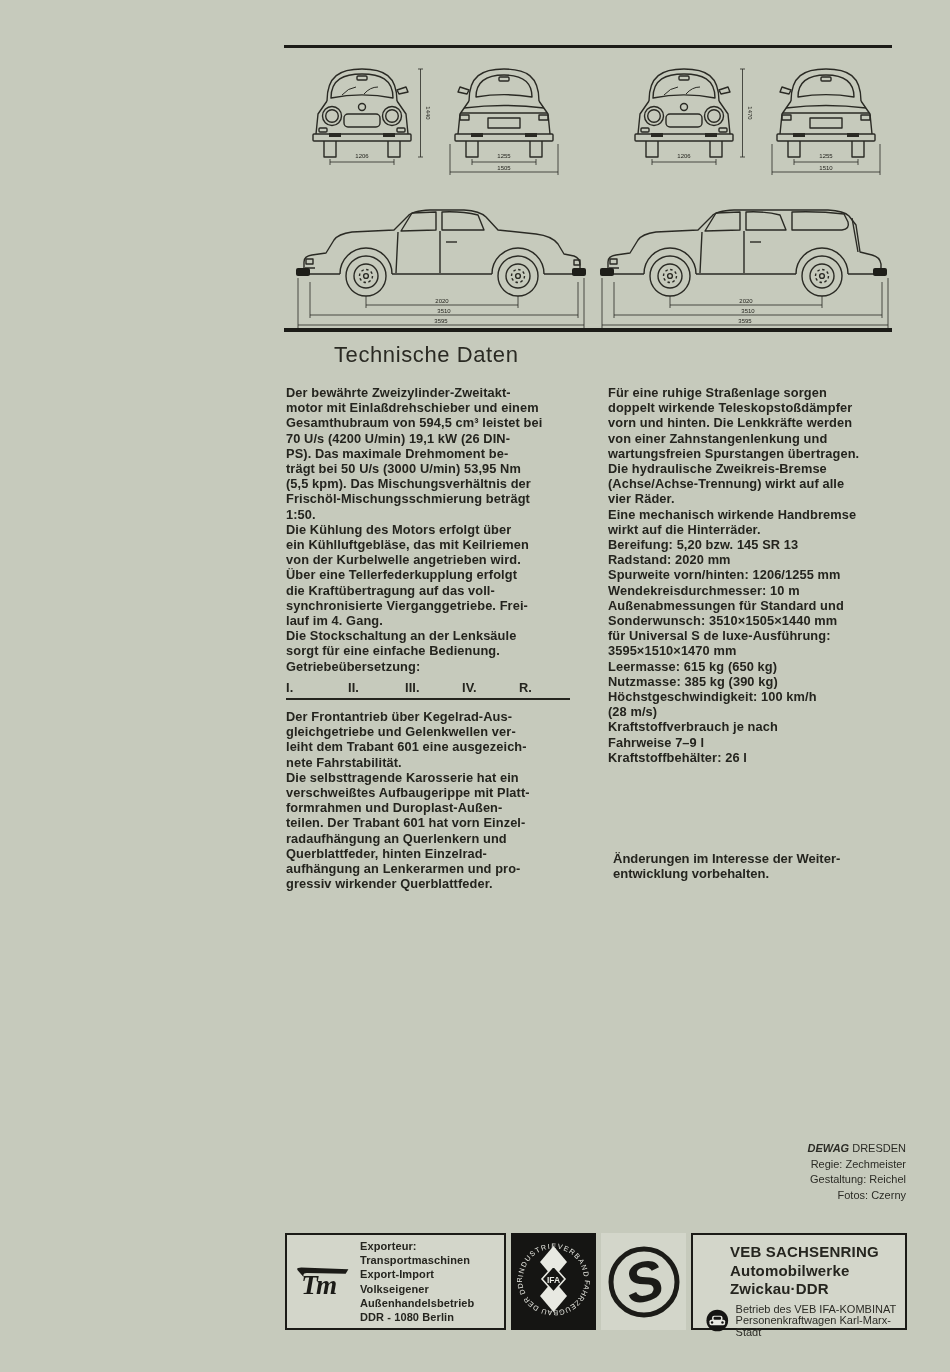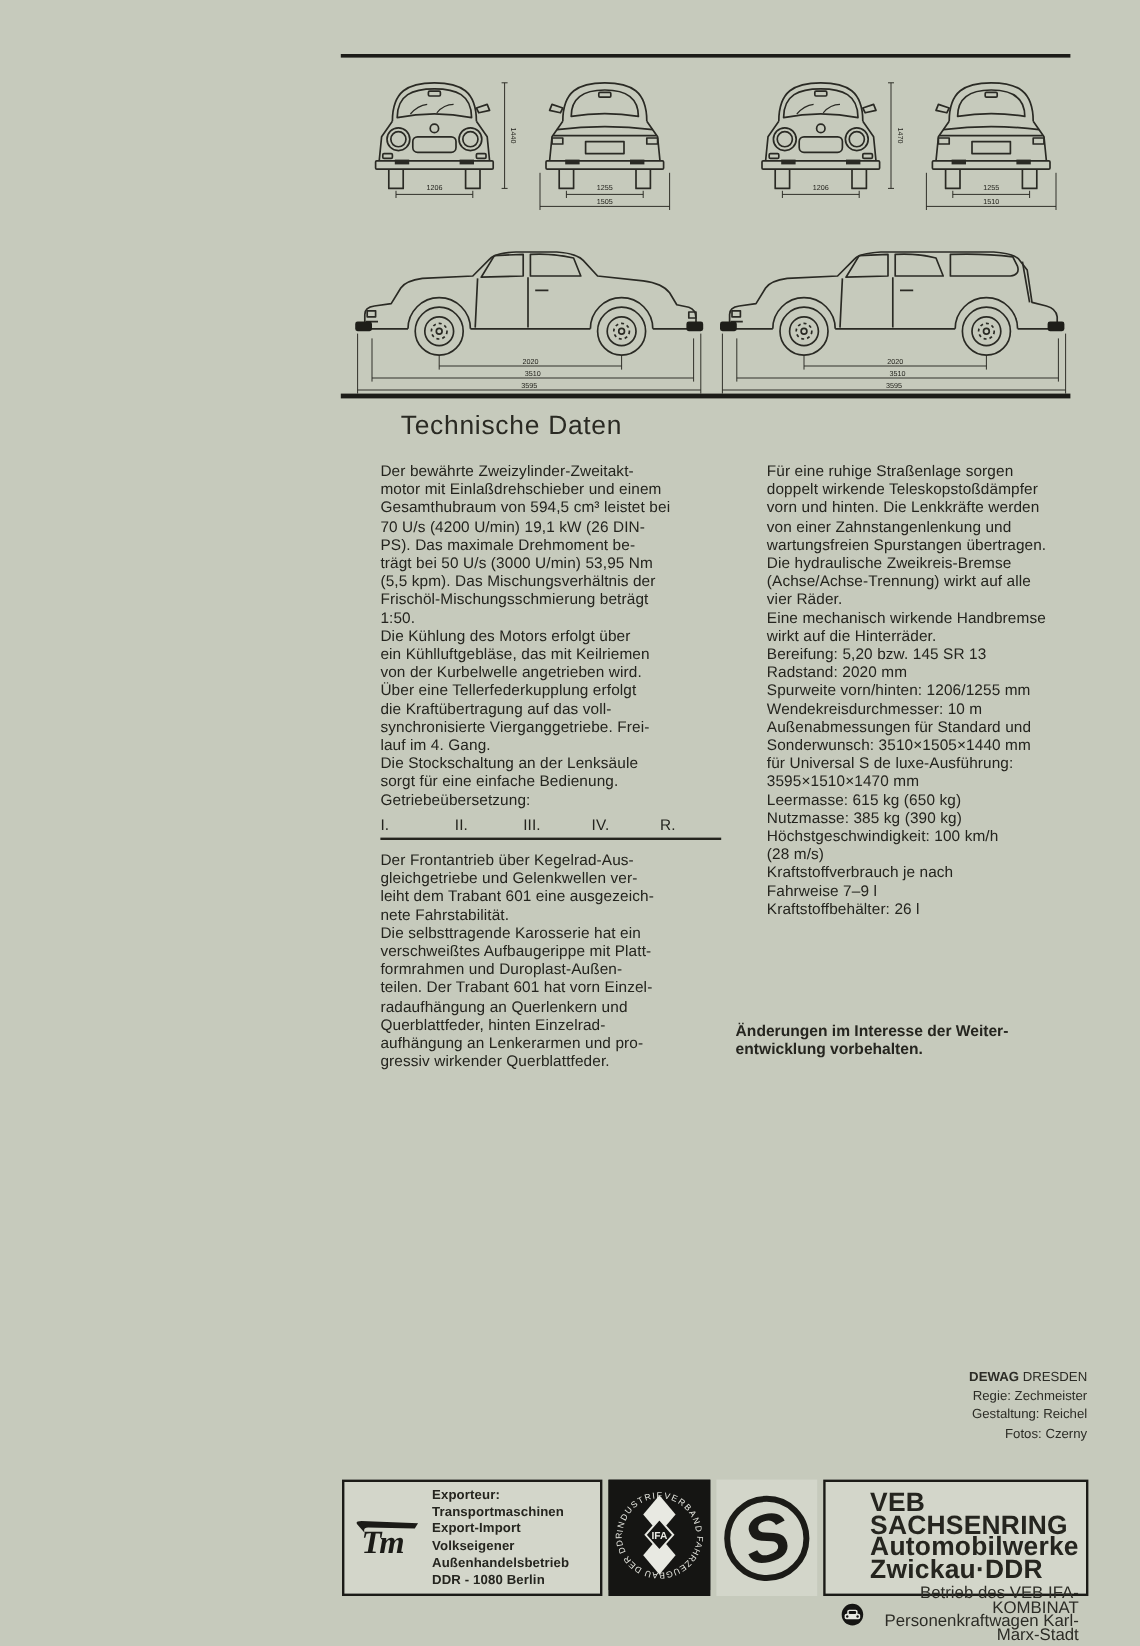--- a/index.html
+++ b/index.html
@@ -12,59 +12,59 @@
   
   #drawings{position:absolute;left:283px;top:42px;}
   
   #page-title{
     position:absolute;left:286px;top:342px;
     font-size:22px;font-weight:400;letter-spacing:.6px;color:#2a2a23;margin-left:48px;
   }
   
   .col{
     position:absolute;top:385px;width:315px;
-    font-size:12.8px;font-weight:400;line-height:15.2px;
-    letter-spacing:.1px;color:#24241e;margin-left:31px;
+    font-size:12.8px;font-weight:700;line-height:15.2px;
+    letter-spacing:.1px;color:#24241e;
   }
   #col-left{left:286px;}
   #col-right{left:608px;}
   .para{white-space:pre-line;}
   
   .gear-table{width:284px;margin:6px 0 9px 0;}
   .gear-row{display:grid;grid-template-columns:62px 57px 57px 57px 1fr;}
   .gear-head{padding-bottom:3px;border-bottom:2px solid #24241e;}
   .gear-vals{padding-top:5px;}
   
   #notice{
     position:absolute;left:613px;top:851px;width:315px;
     font-size:13px;font-weight:700;line-height:15.2px;white-space:pre-line;
   }
   
   #credits{
     position:absolute;left:600px;top:1141px;width:306px;text-align:right;
     font-size:11px;line-height:15.5px;color:#2c2c26;
   }
-  #credits .brand b{}
+  #credits .brand b{font-style:italic;}
   #credits .codes{margin-top:2px;font-size:10.5px;line-height:13.5px;}
   
   #footer{
     position:absolute;left:285px;top:1233px;width:622px;height:97px;
     display:flex;gap:5px;
   }
   .fbox{background:#d3d6ca;height:100%;box-sizing:border-box;}
   .fbox.bordered{border:2.5px solid #1b1b17;}
   .exporter{width:221px;display:flex;align-items:center;}
   .exporter svg{margin:0 8px 0 7px;flex:none;}
   .explines{font-size:11px;font-weight:700;line-height:14.2px;letter-spacing:.1px;}
   .ifa{width:85px;background:#151513;}
   .ring{width:85px;display:flex;align-items:center;justify-content:center;}
   .mfr{flex:1;padding:8px 6px 0 13px;}
-  .mfr-title{font-size:22px;font-weight:700;line-height:18.5px;letter-spacing:.2px;margin-left:24px;}
+  .mfr-title{font-size:15px;font-weight:700;line-height:18.5px;letter-spacing:.2px;margin-left:24px;}
   .mfr-sub{display:flex;align-items:center;margin-top:5px;gap:7px;}
-  .mfr-sub-lines{font-size:14px;line-height:11.5px;color:#2c2c26;text-align:right;}
+  .mfr-sub-lines{font-size:11px;line-height:11.5px;color:#2c2c26;}
 </style>
 </head>
 <body>
 
 <svg id="drawings" width="610" height="292" viewBox="0 0 608 292" font-family="Liberation Sans, sans-serif" fill="#25251f">
   <defs>
     <symbol id="carF" viewBox="0 0 120 108" overflow="visible">
       <g fill="none" stroke="#2a2a24" stroke-width="1.4" stroke-linejoin="round">
         <path d="M25,45 C25,20 38,13 60,13 C82,13 95,20 95,45"></path>
         <path d="M29,42 C29,23 42,18 60,18 C78,18 91,23 91,42 C71,38 49,38 29,42 Z"></path>

